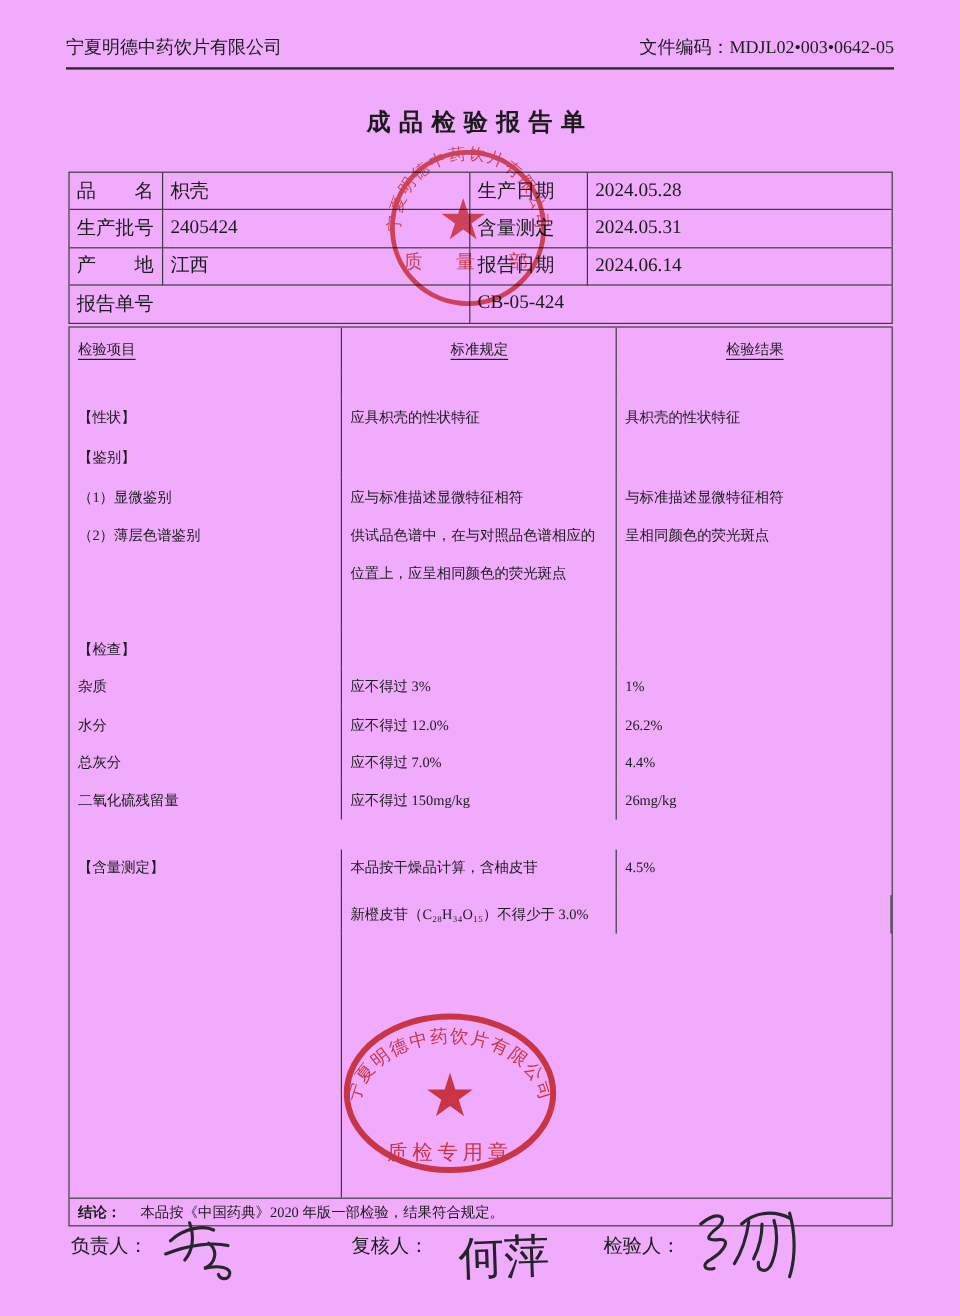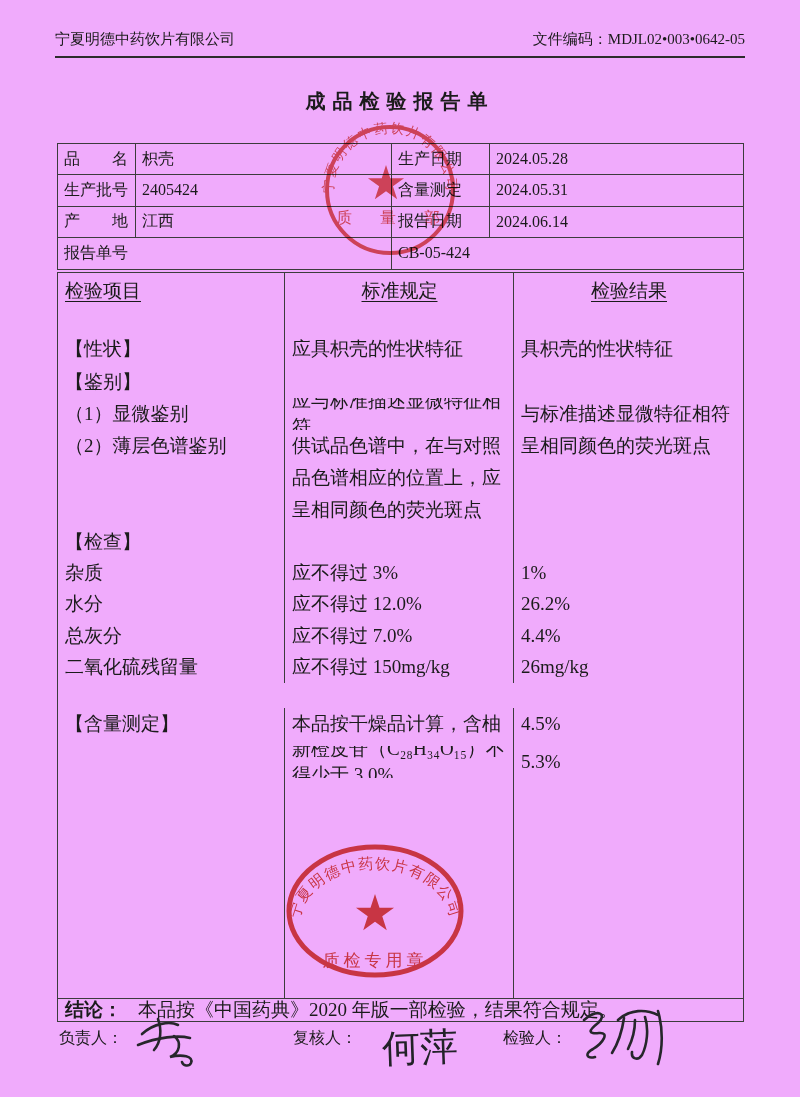--- a/index.html
+++ b/index.html
@@ -37,21 +37,21 @@
   .info-table>div.no-b{border-bottom:none;}
   .span12{grid-column:1/3;}
   .span34{grid-column:3/5;}
   
   .insp-table{
     position:absolute; left:57px; top:272px; width:685px; height:748px;
     border:1px solid #3c3c3c;
     display:grid;
     grid-template-columns:227px 229px 229px;
     grid-template-rows:36px 23px 33px 33px 32px 96px 31px 31px 32px 31px 32px 63px 32px 1fr 23px;
-    font-size:19px;
+    font-size:12px;
   }
   .insp-table>div{
     border-right:1px solid #3c3c3c;
     display:flex; align-items:center;
     padding:0 6px 0 7px; overflow:hidden;
   }
   .insp-table>div.c3{border-right:none;}
   .insp-table>div.hd{justify-content:center;}
   .insp-table>div.hd.c1{justify-content:flex-start;}
   .insp-table>div.hd span{text-decoration:underline; text-underline-offset:4px;}
@@ -155,21 +155,20 @@
     <div class="c1">二氧化硫残留量</div>
     <div class="c2">应不得过 150mg/kg</div>
     <div class="c3">26mg/kg</div>
 
     <div class="c1 ml2">【含量测定】</div>
     <div class="c2 ml2">本品按干燥品计算，含柚皮苷（C₂₇H₃₂O₁₄）不得少于 4.0%</div>
     <div class="c3 ml2">4.5%</div>
 
     <div class="c1"></div>
     <div class="c2">新橙皮苷（C₂₈H₃₄O₁₅）不得少于 3.0%</div>
-    <div class="c3">5.3%</div>
 
     <div class="c1"></div>
       <div class="c2"></div>
       <div class="c3"></div>
 
     <div class="concl">
       <b>结论：</b>
       <span>本品按《中国药典》2020 年版一部检验，结果符合规定。</span>
     </div>
   </div>

